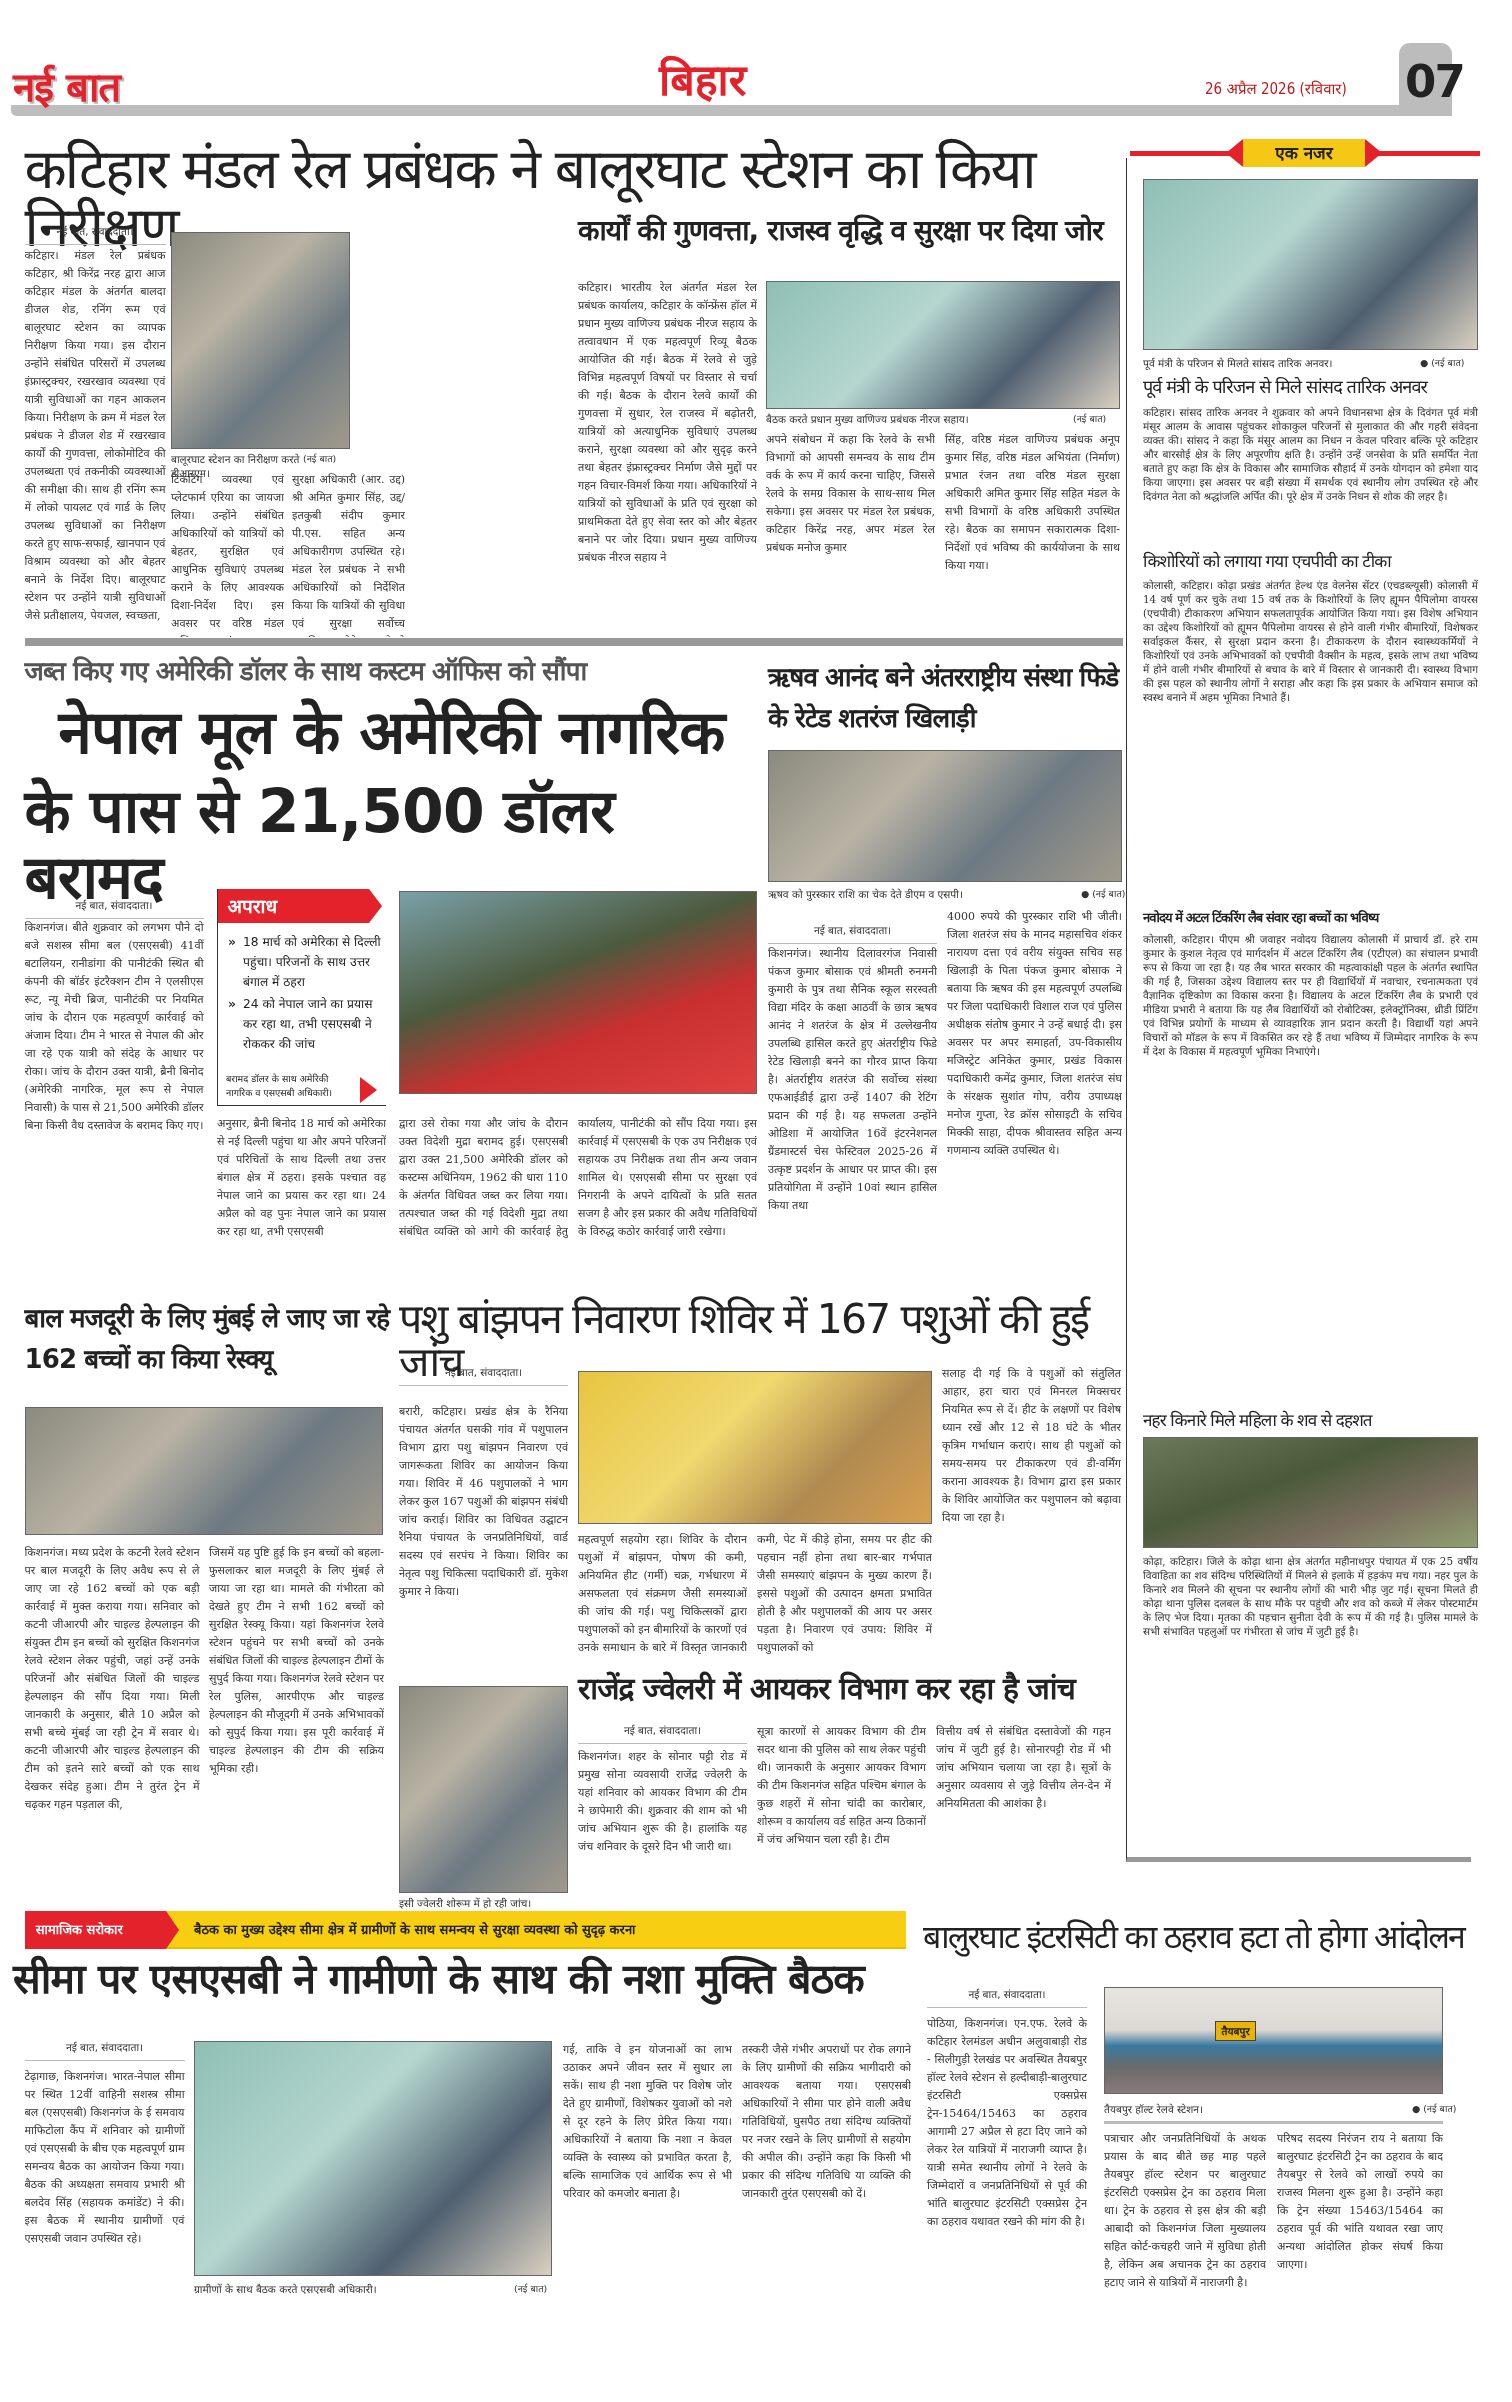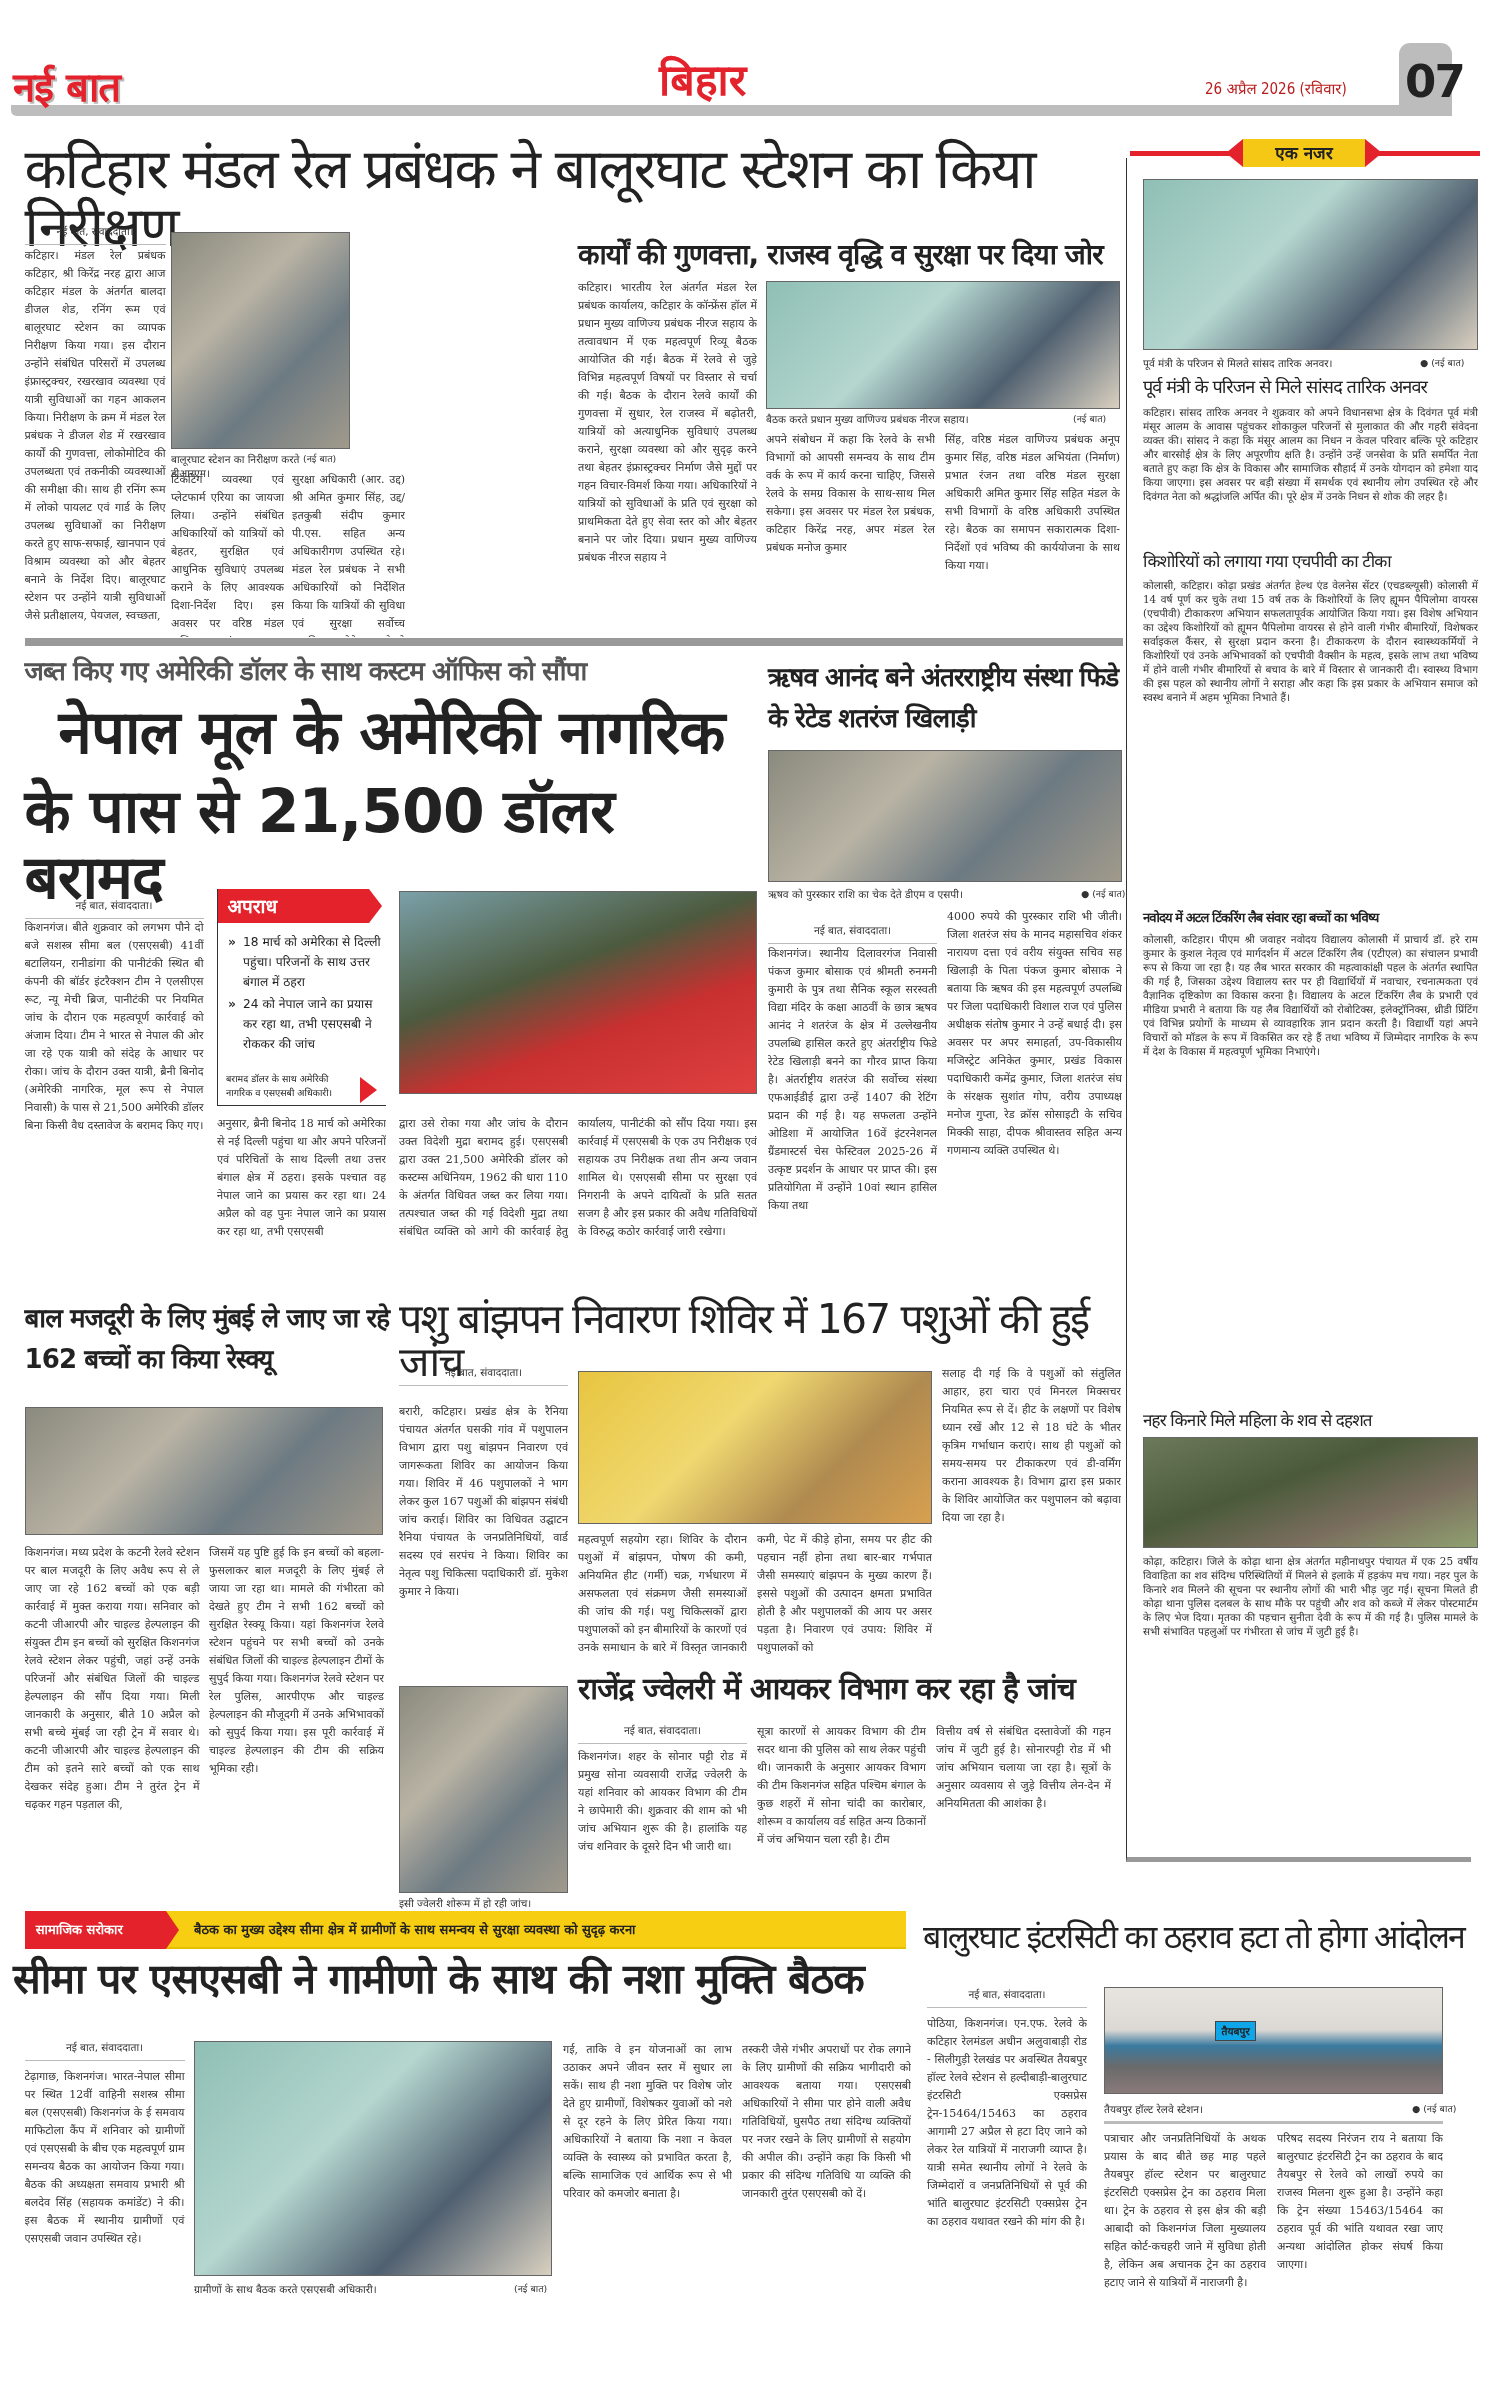--- a/index.html
+++ b/index.html
@@ -54,21 +54,21 @@
 <div class="abs pagenum">07</div>
 
 <div class="abs headline-xl" style="left:24.5px;top:141px;width:1092px;font-size:55px;">कटिहार मंडल रेल प्रबंधक ने बालूरघाट स्टेशन का किया निरीक्षण</div>
 <div class="abs byline" style="left:24.5px;top:224px;width:141px;">नई बात, संवाददाता।</div>
 <div class="abs body-text" style="left:24.5px;top:247px;width:141px;height:390px;">कटिहार। मंडल रेल प्रबंधक कटिहार, श्री किरेंद्र नरह द्वारा आज कटिहार मंडल के अंतर्गत बालदा डीजल शेड, रनिंग रूम एवं बालूरघाट स्टेशन का व्यापक निरीक्षण किया गया। इस दौरान उन्होंने संबंधित परिसरों में उपलब्ध इंफ्रास्ट्रक्चर, रखरखाव व्यवस्था एवं यात्री सुविधाओं का गहन आकलन किया। निरीक्षण के क्रम में मंडल रेल प्रबंधक ने डीजल शेड में रखरखाव कार्यों की गुणवत्ता, लोकोमोटिव की उपलब्धता एवं तकनीकी व्यवस्थाओं की समीक्षा की। साथ ही रनिंग रूम में लोको पायलट एवं गार्ड के लिए उपलब्ध सुविधाओं का निरीक्षण करते हुए साफ-सफाई, खानपान एवं विश्राम व्यवस्था को और बेहतर बनाने के निर्देश दिए। बालूरघाट स्टेशन पर उन्होंने यात्री सुविधाओं जैसे प्रतीक्षालय, पेयजल, स्वच्छता,</div>
 <div class="abs photo" style="left:171px;top:232px;width:179px;height:217px;"></div>
 <div class="abs caption" style="left:171px;top:452px;width:132px;">बालूरघाट स्टेशन का निरीक्षण करते डीआरएम।</div>
 <div class="abs caption-credit" style="left:303px;top:452px;">(नई बात)</div>
 <div class="abs body-text" style="left:171px;top:471px;width:113px;height:166px;">टिकटिंग व्यवस्था एवं प्लेटफार्म एरिया का जायजा लिया। उन्होंने संबंधित अधिकारियों को यात्रियों को बेहतर, सुरक्षित एवं आधुनिक सुविधाएं उपलब्ध कराने के लिए आवश्यक दिशा-निर्देश दिए। इस अवसर पर वरिष्ठ मंडल वाणिज्य प्रबंधक अनूप कुमार सिंह, वरिष्ठ मंडल अभियंता/निर्माण वरिष्ठ मंडल</div>
 <div class="abs body-text" style="left:292px;top:471px;width:113px;height:166px;">सुरक्षा अधिकारी (आर. उद्द) श्री अमित कुमार सिंह, उद्द/इतकुबी संदीप कुमार पी.एस. सहित अन्य अधिकारीगण उपस्थित रहे। मंडल रेल प्रबंधक ने सभी अधिकारियों को निर्देशित किया कि यात्रियों की सुविधा एवं सुरक्षा सर्वोच्च प्राथमिकता देते हुए रेलवे सेवाओं की गुणवत्ता में निरंतर सुधार सुनिश्चित किया जाए।</div>
-<div class="abs headline-b" style="left:578px;top:240px;width:546px;font-size:28px;">कार्यों की गुणवत्ता, राजस्व वृद्धि व सुरक्षा पर दिया जोर</div>
+<div class="abs headline-b" style="left:578px;top:216px;width:546px;font-size:28px;">कार्यों की गुणवत्ता, राजस्व वृद्धि व सुरक्षा पर दिया जोर</div>
 <div class="abs body-text" style="left:578px;top:279px;width:179px;height:358px;">कटिहार। भारतीय रेल अंतर्गत मंडल रेल प्रबंधक कार्यालय, कटिहार के कॉन्फ्रेंस हॉल में प्रधान मुख्य वाणिज्य प्रबंधक नीरज सहाय के तत्वावधान में एक महत्वपूर्ण रिव्यू बैठक आयोजित की गई। बैठक में रेलवे से जुड़े विभिन्न महत्वपूर्ण विषयों पर विस्तार से चर्चा की गई। बैठक के दौरान रेलवे कार्यों की गुणवत्ता में सुधार, रेल राजस्व में बढ़ोतरी, यात्रियों को अत्याधुनिक सुविधाएं उपलब्ध कराने, सुरक्षा व्यवस्था को और सुदृढ़ करने तथा बेहतर इंफ्रास्ट्रक्चर निर्माण जैसे मुद्दों पर गहन विचार-विमर्श किया गया। अधिकारियों ने यात्रियों को सुविधाओं के प्रति एवं सुरक्षा को प्राथमिकता देते हुए सेवा स्तर को और बेहतर बनाने पर जोर दिया। प्रधान मुख्य वाणिज्य प्रबंधक नीरज सहाय ने</div>
 <div class="abs photo green" style="left:766px;top:281px;width:354px;height:128px;"></div>
 <div class="abs caption" style="left:766px;top:412px;width:301px;">बैठक करते प्रधान मुख्य वाणिज्य प्रबंधक नीरज सहाय।</div>
 <div class="abs caption-credit" style="left:1073px;top:412px;">(नई बात)</div>
 <div class="abs body-text" style="left:766px;top:431px;width:169px;height:205px;">अपने संबोधन में कहा कि रेलवे के सभी विभागों को आपसी समन्वय के साथ टीम वर्क के रूप में कार्य करना चाहिए, जिससे रेलवे के समग्र विकास के साथ-साथ मिल सकेगा। इस अवसर पर मंडल रेल प्रबंधक, कटिहार किरेंद्र नरह, अपर मंडल रेल प्रबंधक मनोज कुमार</div>
 <div class="abs body-text" style="left:945px;top:431px;width:175px;height:205px;">सिंह, वरिष्ठ मंडल वाणिज्य प्रबंधक अनूप कुमार सिंह, वरिष्ठ मंडल अभियंता (निर्माण) प्रभात रंजन तथा वरिष्ठ मंडल सुरक्षा अधिकारी अमित कुमार सिंह सहित मंडल के सभी विभागों के वरिष्ठ अधिकारी उपस्थित रहे। बैठक का समापन सकारात्मक दिशा-निर्देशों एवं भविष्य की कार्ययोजना के साथ किया गया।</div>
 
 <div class="abs section-rule" style="width:1098px;"></div>
 
 <div class="abs eknazar-line"></div>
@@ -149,19 +149,19 @@
 <div class="abs photo green" style="left:194px;top:2041px;width:358px;height:235px;"></div>
 <div class="abs caption" style="left:194px;top:2282px;width:282px;">ग्रामीणों के साथ बैठक करते एसएसबी अधिकारी।</div>
 <div class="abs caption-credit" style="left:514px;top:2282px;">(नई बात)</div>
 <div class="abs body-text" style="left:563px;top:2041px;width:169px;height:347px;">गई, ताकि वे इन योजनाओं का लाभ उठाकर अपने जीवन स्तर में सुधार ला सकें। साथ ही नशा मुक्ति पर विशेष जोर देते हुए ग्रामीणों, विशेषकर युवाओं को नशे से दूर रहने के लिए प्रेरित किया गया। अधिकारियों ने बताया कि नशा न केवल व्यक्ति के स्वास्थ्य को प्रभावित करता है, बल्कि सामाजिक एवं आर्थिक रूप से भी परिवार को कमजोर बनाता है।</div>
 <div class="abs body-text" style="left:742px;top:2041px;width:169px;height:347px;">तस्करी जैसे गंभीर अपराधों पर रोक लगाने के लिए ग्रामीणों की सक्रिय भागीदारी को आवश्यक बताया गया। एसएसबी अधिकारियों ने सीमा पार होने वाली अवैध गतिविधियों, घुसपैठ तथा संदिग्ध व्यक्तियों पर नजर रखने के लिए ग्रामीणों से सहयोग की अपील की। उन्होंने कहा कि किसी भी प्रकार की संदिग्ध गतिविधि या व्यक्ति की जानकारी तुरंत एसएसबी को दें।</div>
 
 <div class="abs headline-xl" style="left:923px;top:1921px;width:556px;font-size:32px;">बालुरघाट इंटरसिटी का ठहराव हटा तो होगा आंदोलन</div>
 <div class="abs byline" style="left:927px;top:1987px;width:160px;">नई बात, संवाददाता।</div>
 <div class="abs body-text" style="left:927px;top:2015px;width:160px;height:373px;">पोठिया, किशनगंज। एन.एफ. रेलवे के कटिहार रेलमंडल अधीन अलुवाबाड़ी रोड - सिलीगुड़ी रेलखंड पर अवस्थित तैयबपुर हॉल्ट रेलवे स्टेशन से हल्दीबाड़ी-बालुरघाट इंटरसिटी एक्सप्रेस ट्रेन-15464/15463 का ठहराव आगामी 27 अप्रैल से हटा दिए जाने को लेकर रेल यात्रियों में नाराजगी व्याप्त है। यात्री समेत स्थानीय लोगों ने रेलवे के जिम्मेदारों व जनप्रतिनिधियों से पूर्व की भांति बालुरघाट इंटरसिटी एक्सप्रेस ट्रेन का ठहराव यथावत रखने की मांग की है।</div>
 <div class="abs photo station" style="left:1104px;top:1987px;width:339px;height:107px;"></div>
-<div class="abs" style="left:1215px;top:2021px;padding:1.9px 5.6px;background:#0ea5e9;border:0.9px solid #444;font-size:10.4px;font-weight:bold;color:#222;">तैयबपुर</div>
+<div class="abs" style="left:1215px;top:2021px;padding:1.9px 5.6px;background:#eab308;border:0.9px solid #444;font-size:10.4px;font-weight:bold;color:#222;">तैयबपुर</div>
 <div class="abs caption" style="left:1104px;top:2102px;width:226px;">तैयबपुर हॉल्ट रेलवे स्टेशन।</div>
 <div class="abs caption-credit" style="left:1412px;top:2102px;">● (नई बात)</div>
 <div class="abs rule" style="left:1104px;top:2121px;width:339px;"></div>
 <div class="abs body-text" style="left:1104px;top:2130px;width:162px;height:258px;">पत्राचार और जनप्रतिनिधियों के अथक प्रयास के बाद बीते छह माह पहले तैयबपुर हॉल्ट स्टेशन पर बालुरघाट इंटरसिटी एक्सप्रेस ट्रेन का ठहराव मिला था। ट्रेन के ठहराव से इस क्षेत्र की बड़ी आबादी को किशनगंज जिला मुख्यालय सहित कोर्ट-कचहरी जाने में सुविधा होती है, लेकिन अब अचानक ट्रेन का ठहराव हटाए जाने से यात्रियों में नाराजगी है।</div>
 <div class="abs body-text" style="left:1277px;top:2130px;width:166px;height:258px;">परिषद सदस्य निरंजन राय ने बताया कि बालुरघाट इंटरसिटी ट्रेन का ठहराव के बाद तैयबपुर से रेलवे को लाखों रुपये का राजस्व मिलना शुरू हुआ है। उन्होंने कहा कि ट्रेन संख्या 15463/15464 का ठहराव पूर्व की भांति यथावत रखा जाए अन्यथा आंदोलित होकर संघर्ष किया जाएगा।</div>
 
 
 </body></html>

